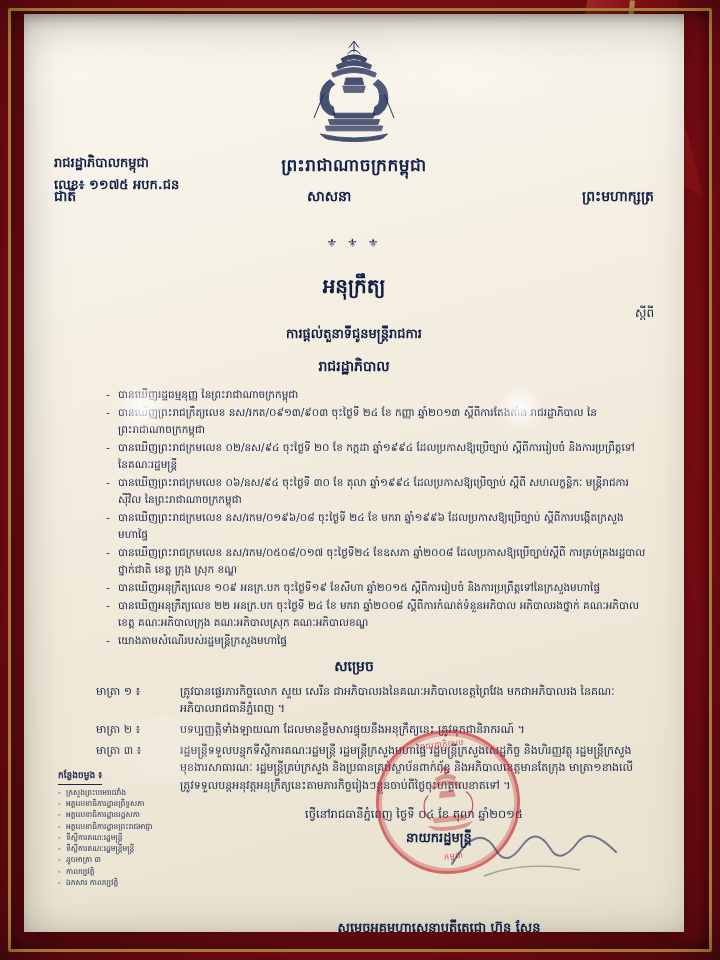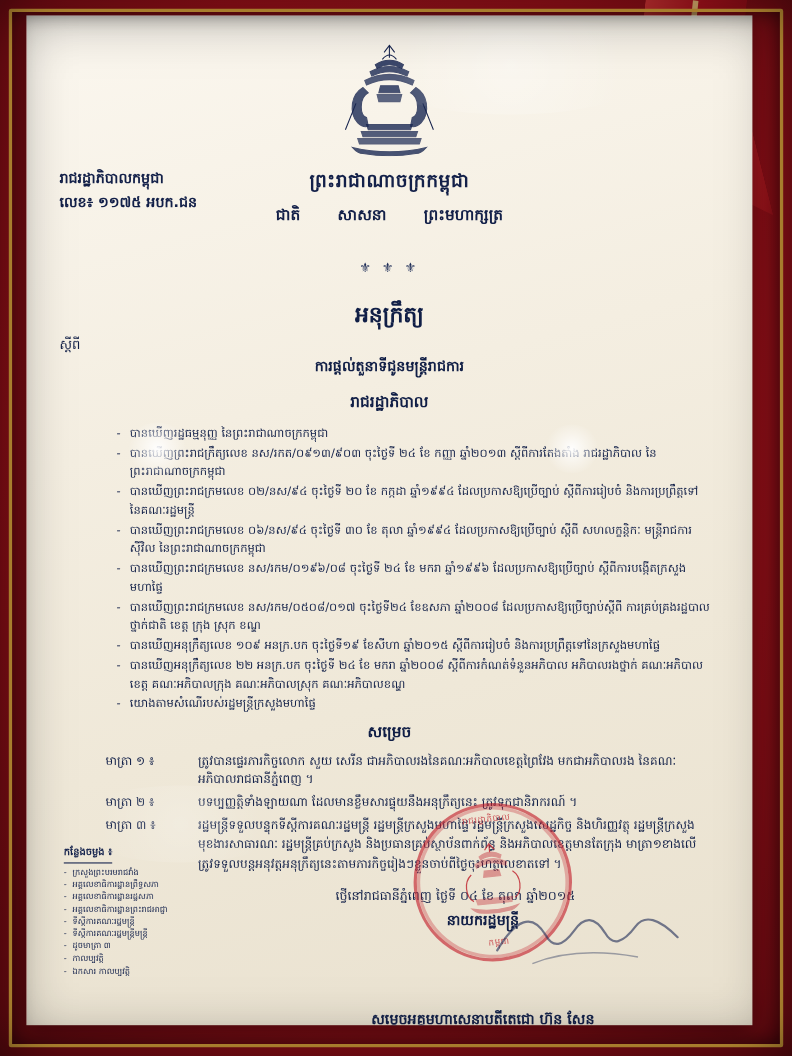--- a/index.html
+++ b/index.html
@@ -120,21 +120,21 @@
   .kingdom-title {
     text-align: center;
     font-size: 17px;
     letter-spacing: .5px;
     color: #132049;
     margin-top: 10px;
     font-weight: 600;
   }
   .motto-row {
     display: flex;
-    justify-content: center;
+    justify-content: space-between;
     gap: 34px;
     font-size: 14px;
     margin-top: 8px;
     color: #132049;
     font-weight: 600;
   }
   .header-left {
     position: absolute;
     left: 30px;
     top: 138px;
@@ -152,21 +152,21 @@
   }
 
   .doc-type {
     text-align: center;
     font-size: 20px;
     font-weight: 700;
     margin-top: 18px;
     color: #101e46;
   }
   .doc-sub {
-    text-align: left;
+    text-align: right;
     font-size: 12px;
     margin-top: 2px;
     color: #101e46;
   }
   .doc-subject {
     text-align: center;
     font-size: 13px;
     margin-top: 2px;
     font-weight: 600;
     color: #101e46;

